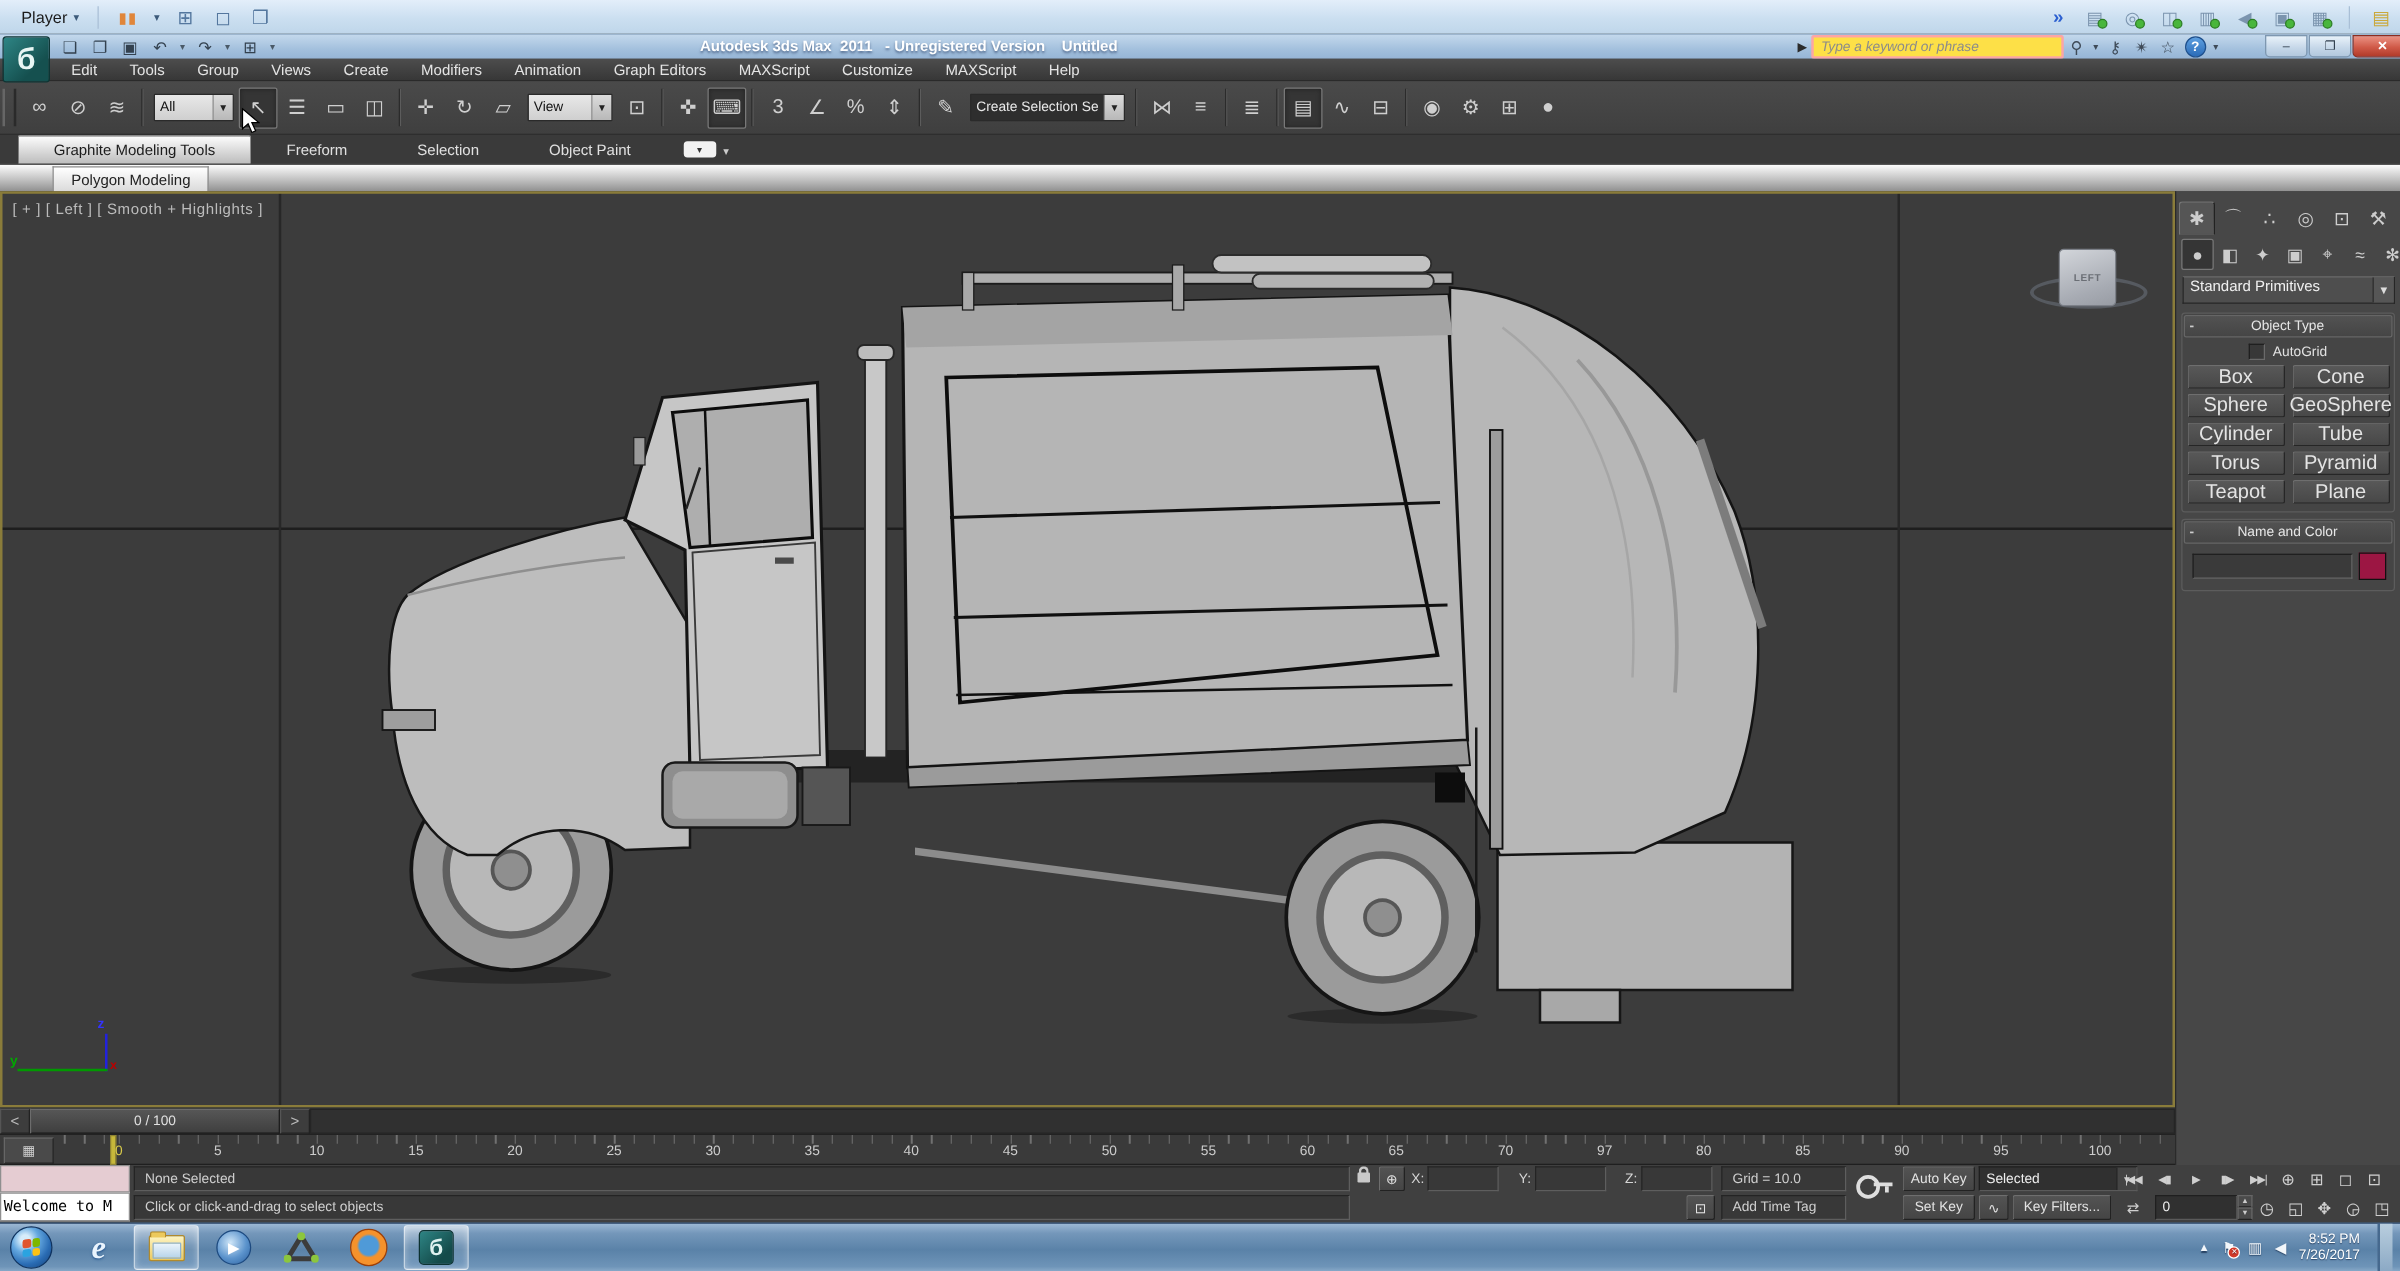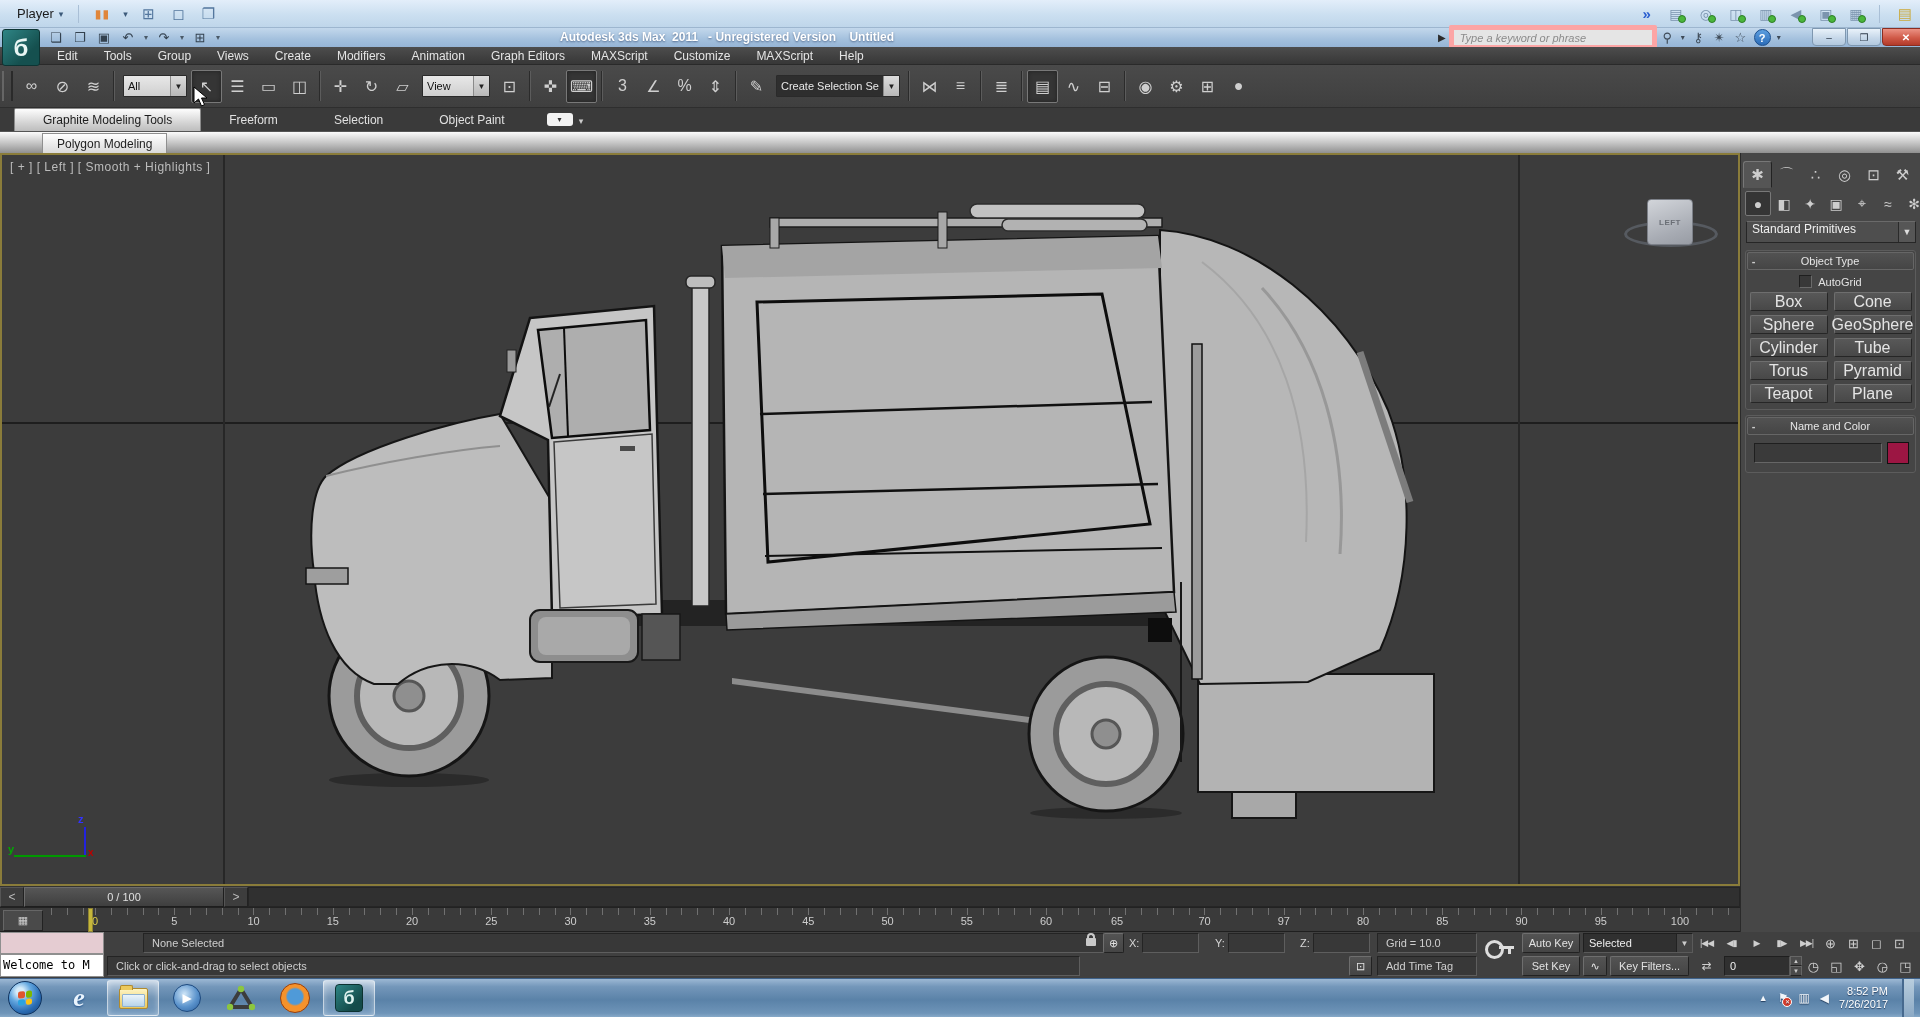--- a/index.html
+++ b/index.html
@@ -27,21 +27,21 @@
     background:linear-gradient(#c3d8ec,#a3c0dd 60%,#96b5d6);}
   #max-logo{left:2px;top:29px;width:36px;height:35px;z-index:30;
     background:linear-gradient(135deg,#2e8585,#15504f 70%);border:1px solid #0d3534;border-radius:3px;
     color:#e8f6f4;font-size:24px;font-weight:bold;display:flex;align-items:center;justify-content:center;}
   #quick-access{left:44px;top:28px;height:19px;display:flex;align-items:center;}
   .qbtn{min-width:20px;height:17px;display:flex;align-items:center;justify-content:center;color:#33414f;font-size:13px;margin:0 2px;}
   .qbtn.small{font-size:8px;min-width:8px;color:#4a5a68;}
   #window-title{left:560px;top:30px;font-size:12px;font-weight:bold;color:#fff;text-shadow:0 1px 2px rgba(20,40,80,.55);white-space:pre;}
   #search-zone{left:1438px;top:29px;height:17px;display:flex;align-items:center;}
   #search-arrow{color:#2b2b2b;font-size:10px;margin-right:3px;}
-  #search-input{width:186px;height:15px;border:5px solid #fca5a5;border-radius:2px;background:#e5e5e5;
+  #search-input{width:186px;height:15px;border:2px solid #fca5a5;border-radius:2px;background:#fde047;
     font-family:"Liberation Sans",sans-serif;font-size:11px;padding:0 6px;color:#333;}
   #search-input::placeholder{font-style:italic;color:#8b8b8b;}
   .sbtn{min-width:19px;height:16px;display:flex;align-items:center;justify-content:center;color:#3f4b58;font-size:13px;margin:0 1px;}
   .sbtn.small{font-size:8px;min-width:8px;}
   #help-btn{width:15px;height:15px;border-radius:50%;background:linear-gradient(#5d9fe0,#2b6cb8);color:#fff;font-size:11px;font-weight:bold;
     display:flex;align-items:center;justify-content:center;margin:0 3px;border:1px solid #1d4f8c;}
   #win-buttons{left:1812px;top:28px;display:flex;}
   .wbtn{width:32px;height:16px;display:flex;align-items:center;justify-content:center;
     background:linear-gradient(#e9f2fa,#c4d6e8 60%,#b2c8de);border:1px solid #7e97b0;border-radius:0 0 4px 4px;
     color:#2f3d4c;font-size:10px;margin-right:1px;}
@@ -480,21 +480,21 @@
         <span class="tick-label" style="left: 1394.25px;">85</span>
         <span class="tick-label" style="left: 1473.5px;">90</span>
         <span class="tick-label" style="left: 1552.75px;">95</span>
         <span class="tick-label" style="left: 1632px;">100</span>
       </div>
   </div>
 
   <div id="status-bar" class="abs">
     <div id="listener-pink"></div>
     <div id="listener-white">Welcome to M</div>
-    <div class="sunken" style="left:107px;top:1px;width:973px;height:20px;margin-left:36px;">None Selected</div>
+    <div class="sunken" style="left:107px;top:1px;width:973px;height:20px;">None Selected</div>
     <div class="sunken" style="left:107px;top:24px;width:973px;height:20px;">Click or click-and-drag to select objects</div>
 
     <div class="abs" style="left:1086px;top:6px;">
         <span class="icon-lock" style="display:block;"></span>
       </div>
     <div class="sbtn2" style="left:1103px;top:1px;width:21px;height:20px;">⊕</div>
     <span class="slab" style="left:1129px;top:5px;">X:</span>
     <div class="sunken" style="left:1142px;top:1px;width:57px;height:20px;"></div>
     <span class="slab" style="left:1215px;top:5px;">Y:</span>
     <div class="sunken" style="left:1228px;top:1px;width:57px;height:20px;"></div>
@@ -502,21 +502,21 @@
     <div class="sunken" style="left:1313px;top:1px;width:57px;height:20px;"></div>
     <div class="sunken" style="left:1377px;top:1px;width:100px;height:20px;">Grid = 10.0</div>
     <div class="sbtn2" style="left:1349px;top:24px;width:23px;height:20px;">⊡</div>
     <div class="sunken" style="left:1377px;top:24px;width:100px;height:20px;">Add Time Tag</div>
 
     <div class="abs" style="left:1485px;top:8px;">
         <span class="icon-key" style="display:block;"></span>
       </div>
     <div class="sbtn2" style="left:1522px;top:1px;width:58px;height:20px;">Auto Key</div>
     <div class="sbtn2" style="left:1522px;top:24px;width:58px;height:20px;">Set Key</div>
-    <div class="sselect" style="left:1583px;top:1px;width:110px;height:20px;">
+    <div class="sselect" style="left:1583px;top:1px;width:127px;height:20px;">
       <span class="lab">Selected</span>
       <span class="car">▼</span>
     </div>
     <div class="sbtn2" style="left:1583px;top:24px;width:24px;height:20px;">∿</div>
     <div class="sbtn2" style="left:1610px;top:24px;width:79px;height:20px;">Key Filters...</div>
 
     <div id="pb-row1">
         <div class="pbtn">|◀◀</div>
         <div class="pbtn">◀▮</div>
         <div class="pbtn">▶</div>

